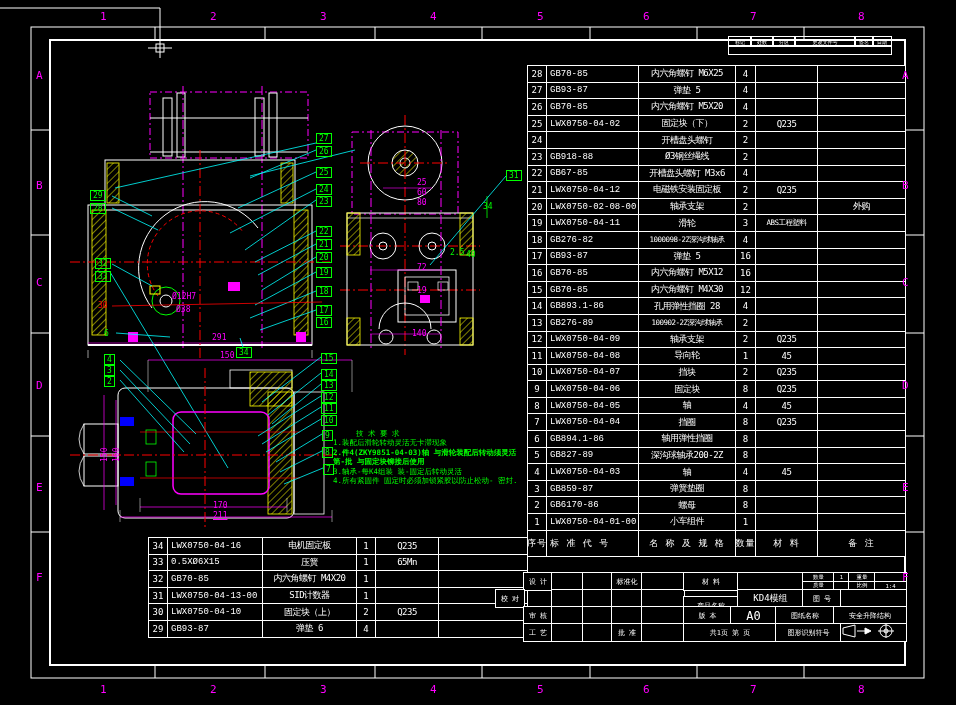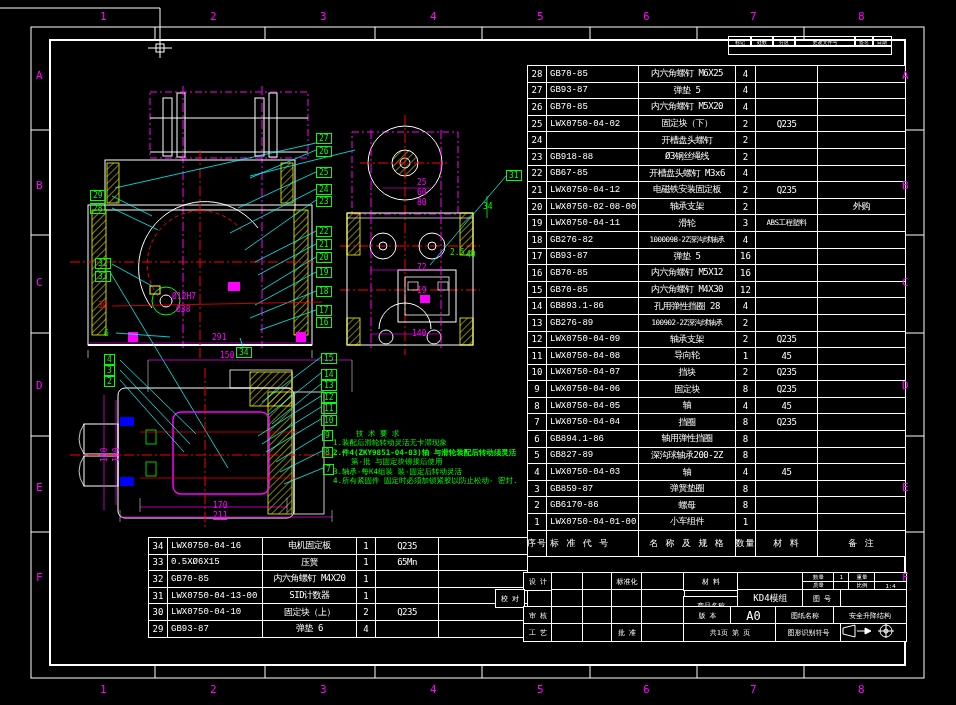--- a/index.html
+++ b/index.html
@@ -624,16 +624,16 @@
     <span class="ann g box" style="left: 322px; top: 447px;">8</span>
     <span class="ann g box" style="left: 323px; top: 464px;">7</span>
     <span class="ann m" style="left: 220px; top: 351px;">150</span>
     <span class="ann m" style="left: 213px; top: 501px;">170</span>
     <span class="ann m" style="left: 213px; top: 511px; text-decoration: underline;">211</span>
     <span class="ann m v" style="left: 100px; top: 462px;">150</span>
     <span class="ann m v" style="left: 112px; top: 462px;">160</span>
     <div class="note" style="left: 333px; top: 429px; margin-left: 23px;">技 术 要 求</div>
     <div class="note" style="left: 333px; top: 438.4px;">1.装配后滑轮转动灵活无卡滞现象</div>
     <div class="note" style="left: 333px; top: 447.8px; font-weight: bold;">2.件4(ZKY9851-04-03)轴 与滑轮装配后转动须灵活</div>
-    <div class="note" style="left: 351px; top: 457.2px;">第-批 与固定块铆接后使用</div>
+    <div class="note" style="left: 333px; top: 457.2px; font-weight: bold;">第-批 与固定块铆接后使用</div>
     <div class="note" style="left: 333px; top: 466.6px;">3.轴承-每K4组装 装-固定后转动灵活</div>
     <div class="note" style="left: 333px; top: 476px;">4.所有紧固件 固定时必须加锁紧胶以防止松动- 密封.</div>
 </div>
 
 </body></html>

